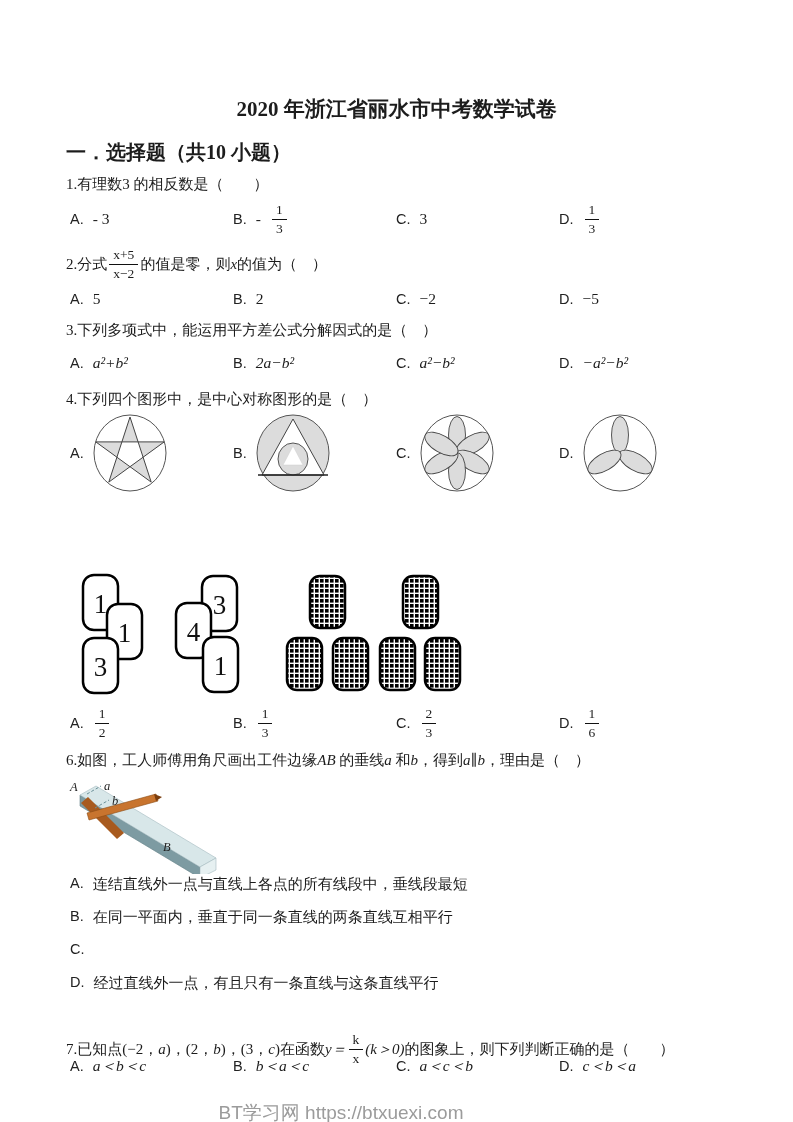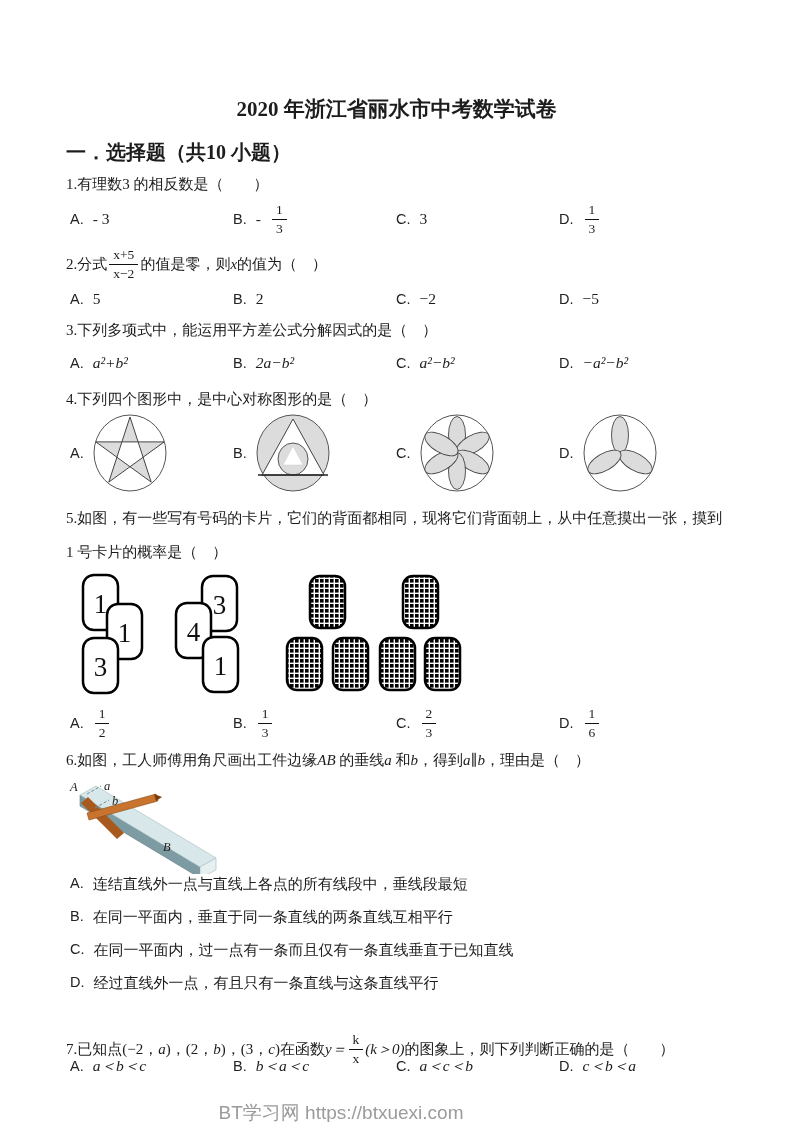--- a/index.html
+++ b/index.html
@@ -157,21 +157,20 @@
         <ellipse cx="40" cy="41" rx="36" ry="38" fill="#fff" stroke="#555" stroke-width="1"></ellipse>
         <g fill="#dcdcdc" stroke="#444" stroke-width="0.9">
           <ellipse cx="40" cy="23" rx="8.5" ry="18.5"></ellipse>
           <ellipse cx="40" cy="23" rx="8.5" ry="18.5" transform="rotate(120 40 41)"></ellipse>
           <ellipse cx="40" cy="23" rx="8.5" ry="18.5" transform="rotate(240 40 41)"></ellipse>
         </g>
       </svg>
     </div>
   </div>
 
-  <p class="abs stem" style="top:469px">5.如图，有一些写有号码的卡片，它们的背面都相同，现将它们背面朝上，从中任意摸出一张，摸到1 号卡片的概率是（　）</p>
   <svg class="abs" style="top:537px; left:80px" width="390" height="132" viewBox="0 0 390 132">
     <defs>
       <pattern id="chk" width="5" height="5" patternUnits="userSpaceOnUse">
         <rect width="5" height="5" fill="#000"></rect>
         <rect x="3.6" width="1.4" height="5" fill="#fff"></rect>
         <rect y="3.6" width="5" height="1.4" fill="#fff"></rect>
       </pattern>
     </defs>
     <g>
       <rect x="3" y="6" width="35" height="55" rx="11" fill="#fff" stroke="#000" stroke-width="2.5"></rect>
@@ -245,21 +244,20 @@
   <p class="abs optline" style="top:843px">
       <span class="lab">A.</span>
       <span>连结直线外一点与直线上各点的所有线段中，垂线段最短</span>
     </p>
   <p class="abs optline" style="top:876px">
       <span class="lab">B.</span>
       <span>在同一平面内，垂直于同一条直线的两条直线互相平行</span>
     </p>
   <p class="abs optline" style="top:909px">
       <span class="lab">C.</span>
-      <span>在同一平面内，过一点有一条而且仅有一条直线垂直于已知直线</span>
     </p>
   <p class="abs optline" style="top:942px">
       <span class="lab">D.</span>
       <span>经过直线外一点，有且只有一条直线与这条直线平行</span>
     </p>
 
   <p class="abs stemflex" style="top:992px; height:50px">
     <span>7.已知点(−2，</span>
       <span class="v">a</span>
       <span>)，(2，</span>

